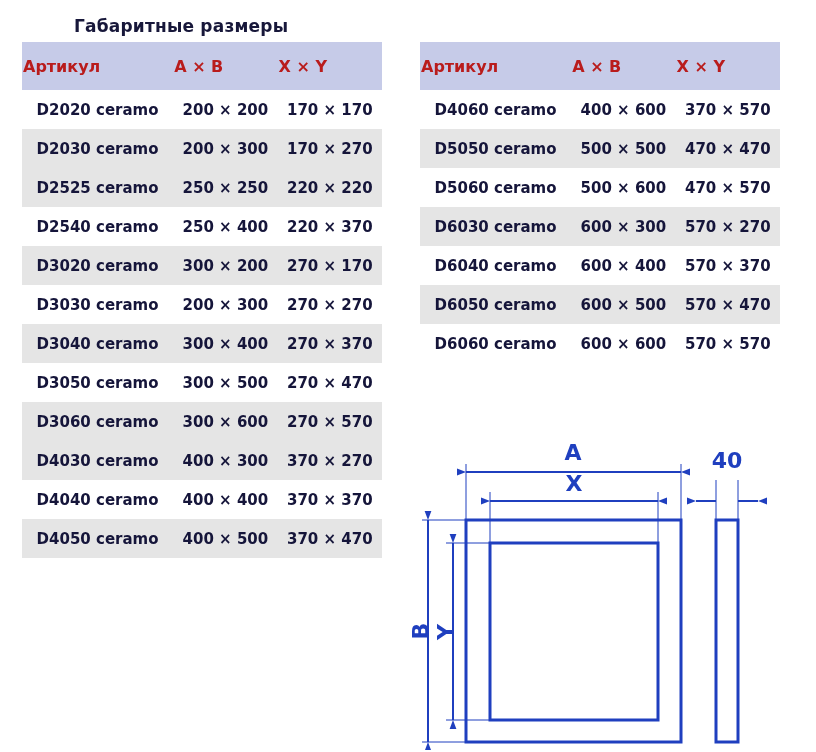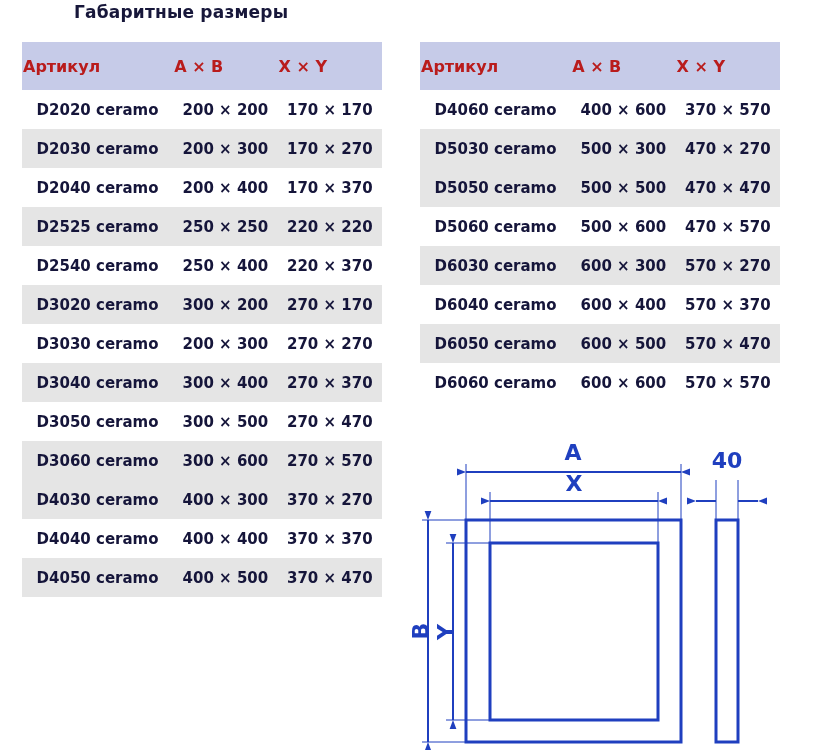--- a/index.html
+++ b/index.html
@@ -11,21 +11,21 @@
     width: 816px;
     height: 752px;
     position: relative;
     font-family: "DejaVu Sans", "Liberation Sans", sans-serif;
     color: #1a1a3a;
     overflow: hidden;
   }
   .title {
     position: absolute;
     left: 74px;
-    top: 2px;
+    top: 16px;
     font-size: 17px;
     font-weight: bold;
     color: #17173a;
     letter-spacing: 0.2px;
   }
   table.dims {
     position: absolute;
     border-collapse: collapse;
     table-layout: fixed;
   }
@@ -96,25 +96,20 @@
     <tr class="plain">
       <td class="art-cell">D2020 ceramo</td>
       <td>200 × 200</td>
       <td>170 × 170</td>
     </tr>
     <tr class="alt">
       <td class="art-cell">D2030 ceramo</td>
       <td>200 × 300</td>
       <td>170 × 270</td>
     </tr>
-    <tr class="plain">
-      <td class="art-cell">D2040 ceramo</td>
-      <td>200 × 400</td>
-      <td>170 × 370</td>
-    </tr>
     <tr class="alt">
       <td class="art-cell">D2525 ceramo</td>
       <td>250 × 250</td>
       <td>220 × 220</td>
     </tr>
     <tr class="plain">
       <td class="art-cell">D2540 ceramo</td>
       <td>250 × 400</td>
       <td>220 × 370</td>
     </tr>
@@ -174,25 +169,20 @@
       <th>X × Y</th>
     </tr>
   </thead>
   <tbody>
     <tr class="plain">
       <td class="art-cell">D4060 ceramo</td>
       <td>400 × 600</td>
       <td>370 × 570</td>
     </tr>
     <tr class="alt">
-      <td class="art-cell">D5030 ceramo</td>
-      <td>500 × 300</td>
-      <td>470 × 270</td>
-    </tr>
-    <tr class="alt">
       <td class="art-cell">D5050 ceramo</td>
       <td>500 × 500</td>
       <td>470 × 470</td>
     </tr>
     <tr class="plain">
       <td class="art-cell">D5060 ceramo</td>
       <td>500 × 600</td>
       <td>470 × 570</td>
     </tr>
     <tr class="alt">

